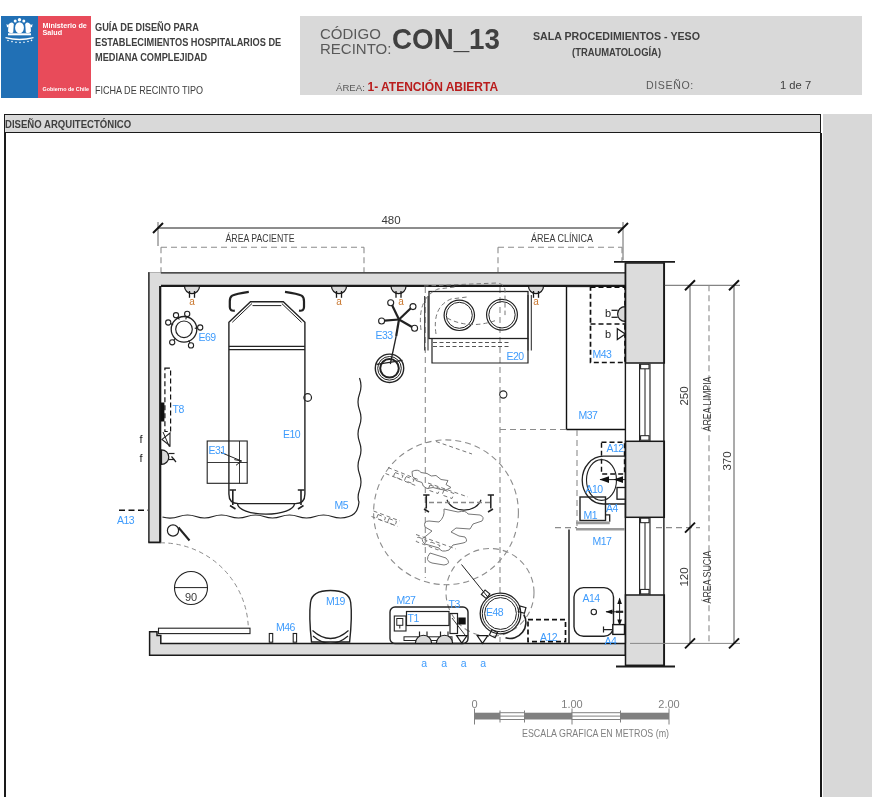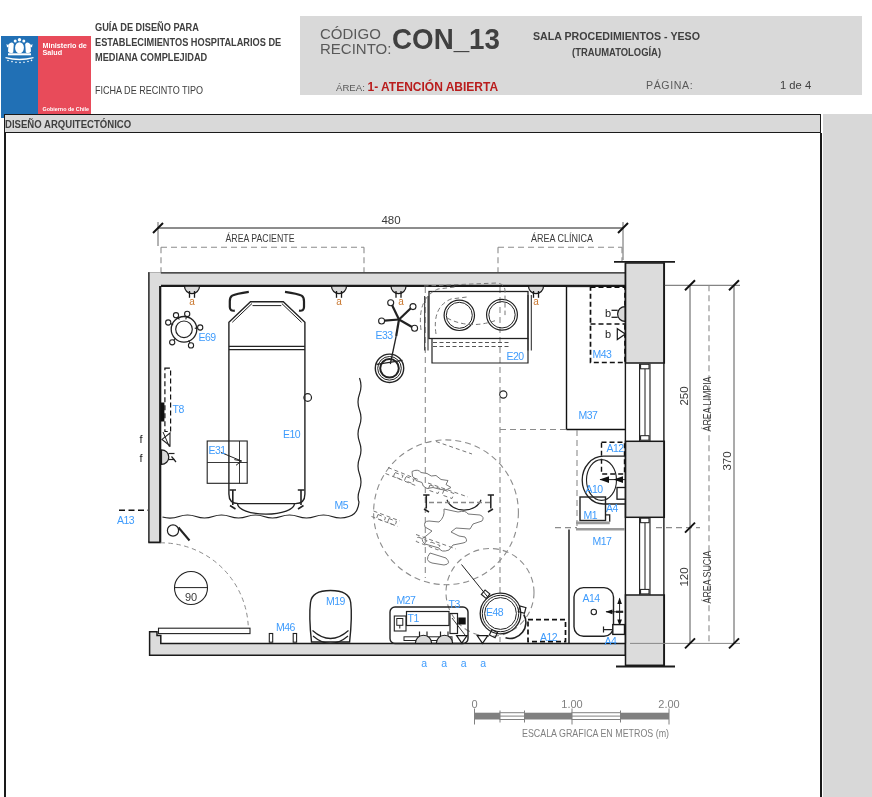--- a/index.html
+++ b/index.html
@@ -4,21 +4,21 @@
 <style>
 html,body{margin:0;padding:0;}
 body{width:872px;height:797px;position:relative;font-family:"Liberation Sans",sans-serif;background:#ffffff;overflow:hidden;}
 .abs{position:absolute;}
 .hdr{color:#404040;}
 svg text{font-family:"Liberation Sans",sans-serif;}
 </style>
 </head>
 <body>
 
-<div class="abs" style="left:0.5px;top:15.5px;width:90px;height:82px;margin-top:20px;">
+<div class="abs" style="left:0.5px;top:15.5px;width:90px;height:82px;">
 
   <div class="abs" style="left:0;top:0;width:37px;height:82px;background:#2170b5;"></div>
 
   <svg class="abs" style="left:0;top:0;" width="37" height="82" viewBox="0 0 37 82">
     <g fill="#ffffff">
       <circle cx="14.2" cy="5" r="1.5"></circle>
         <circle cx="18.5" cy="3.8" r="1.7"></circle>
         <circle cx="22.8" cy="5" r="1.5"></circle>
       <ellipse cx="18.5" cy="11.8" rx="4.4" ry="5.6"></ellipse>
       <path d="M7.5 8.5 Q10.5 5 12.8 8 L12.2 16.5 Q9 18 7 15.5 Z"></path>
@@ -54,23 +54,23 @@
 
 <div class="abs" style="left:320px;top:25.5px;width:60px;text-align:left;font-size:15px;line-height:15.5px;color:#595959;">CÓDIGO<br>RECINTO:</div>
 
 <div class="abs hdr" style="left:392px;top:21.5px;font-size:30px;font-weight:bold;transform:scaleX(0.925);transform-origin:left top;">CON_13</div>
 
 <div class="abs hdr" style="left:533px;top:30px;font-size:11.3px;font-weight:bold;white-space:nowrap;transform:scaleX(0.941);transform-origin:left top;">SALA PROCEDIMIENTOS - YESO</div>
 <div class="abs hdr" style="left:572px;top:45.5px;font-size:11.3px;font-weight:bold;white-space:nowrap;transform:scaleX(0.833);transform-origin:left top;">(TRAUMATOLOGÍA)</div>
 
 <div class="abs" style="left:336px;top:79.5px;font-size:9.6px;color:#595959;">ÁREA: <span style="font-size:12px;font-weight:bold;color:#b91c1c;">1- ATENCIÓN ABIERTA</span></div>
 
-<div class="abs" style="left:646px;top:79px;font-size:10.6px;letter-spacing:0.6px;color:#595959;">PÁGINA:</div>
-
-<div class="abs hdr" style="left:780px;top:78.5px;font-size:11.2px;">1 de 4</div>
+<div class="abs" style="left:646px;top:79px;font-size:10.6px;letter-spacing:0.6px;color:#595959;">DISEÑO:</div>
+
+<div class="abs hdr" style="left:780px;top:78.5px;font-size:11.2px;">1 de 7</div>
 
 <div class="abs" style="left:822.5px;top:114px;width:49.5px;height:683px;background:#d8d8d8;"></div>
 
 <div class="abs" style="left:4px;top:114px;width:815px;height:17px;background:#d9d9d9;border:1.5px solid #1a1a1a;"></div>
 
 <div class="abs hdr" style="left:5px;top:117.5px;font-size:11px;font-weight:bold;white-space:nowrap;transform:scaleX(0.87);transform-origin:left top;">DISEÑO ARQUITECTÓNICO</div>
 
 <div class="abs" style="left:4px;top:133px;width:1.5px;height:664px;background:#1a1a1a;"></div>
 
 <div class="abs" style="left:820.3px;top:133px;width:1.6px;height:664px;background:#1a1a1a;"></div>

